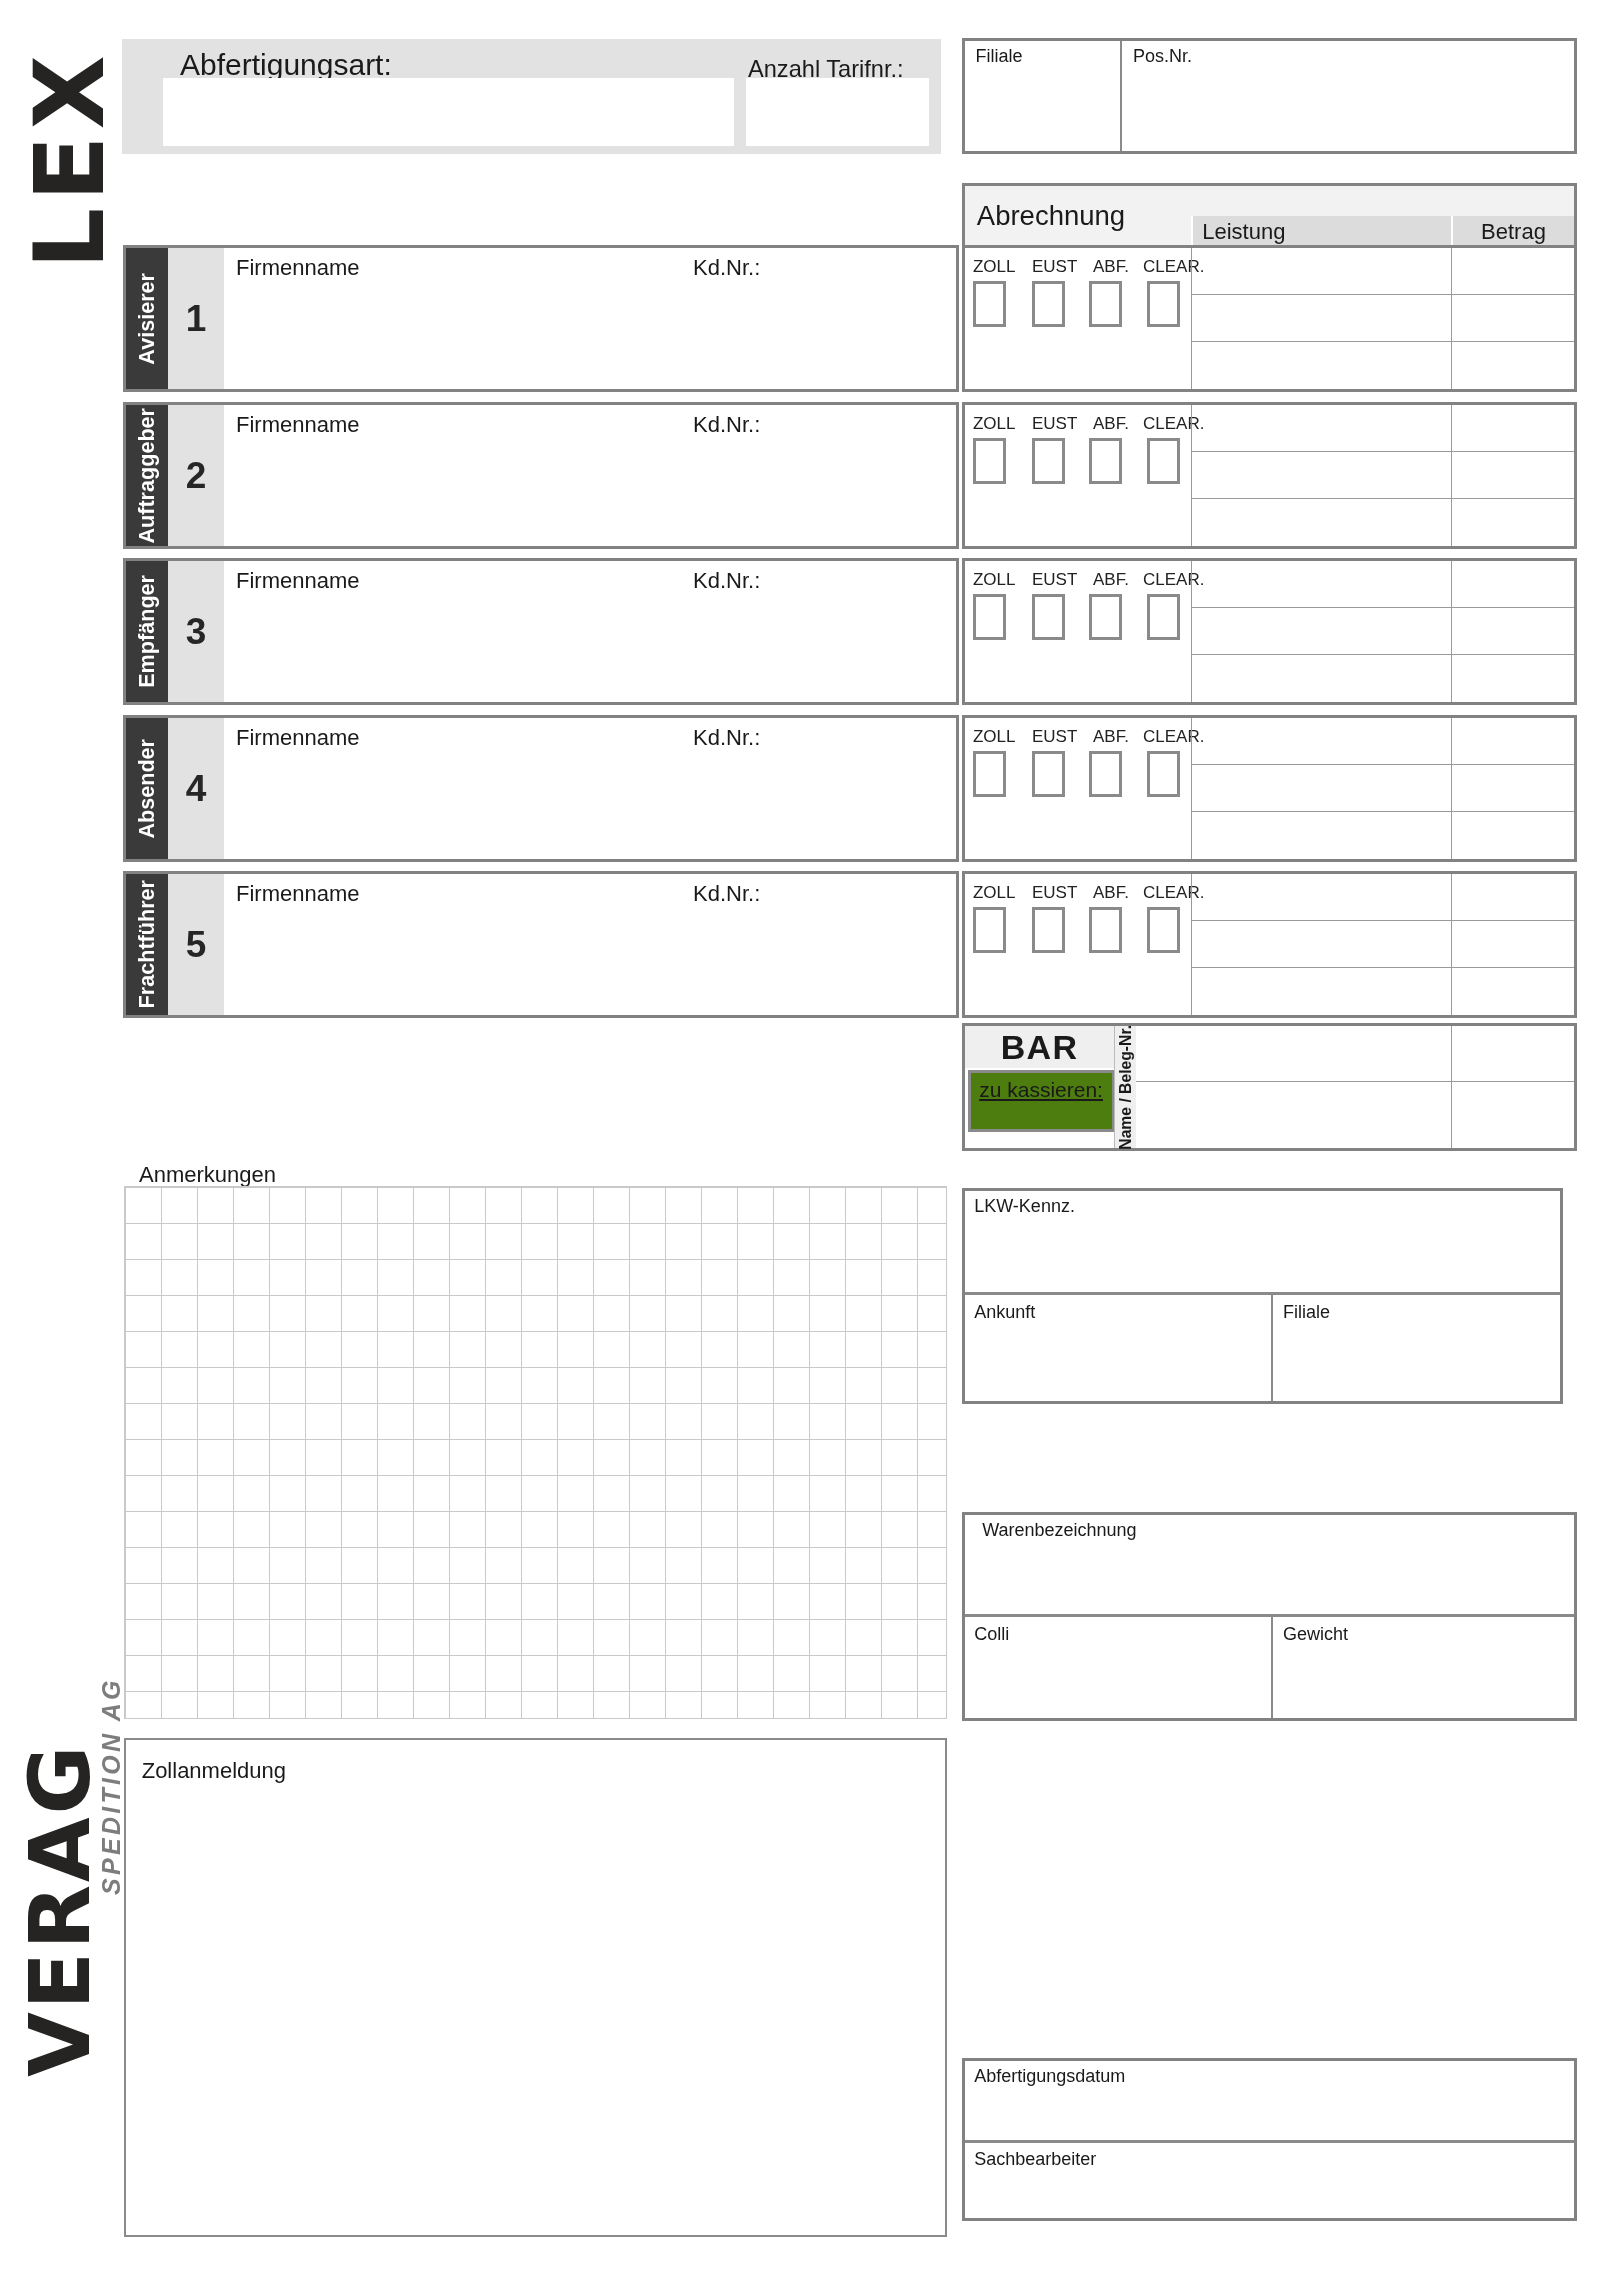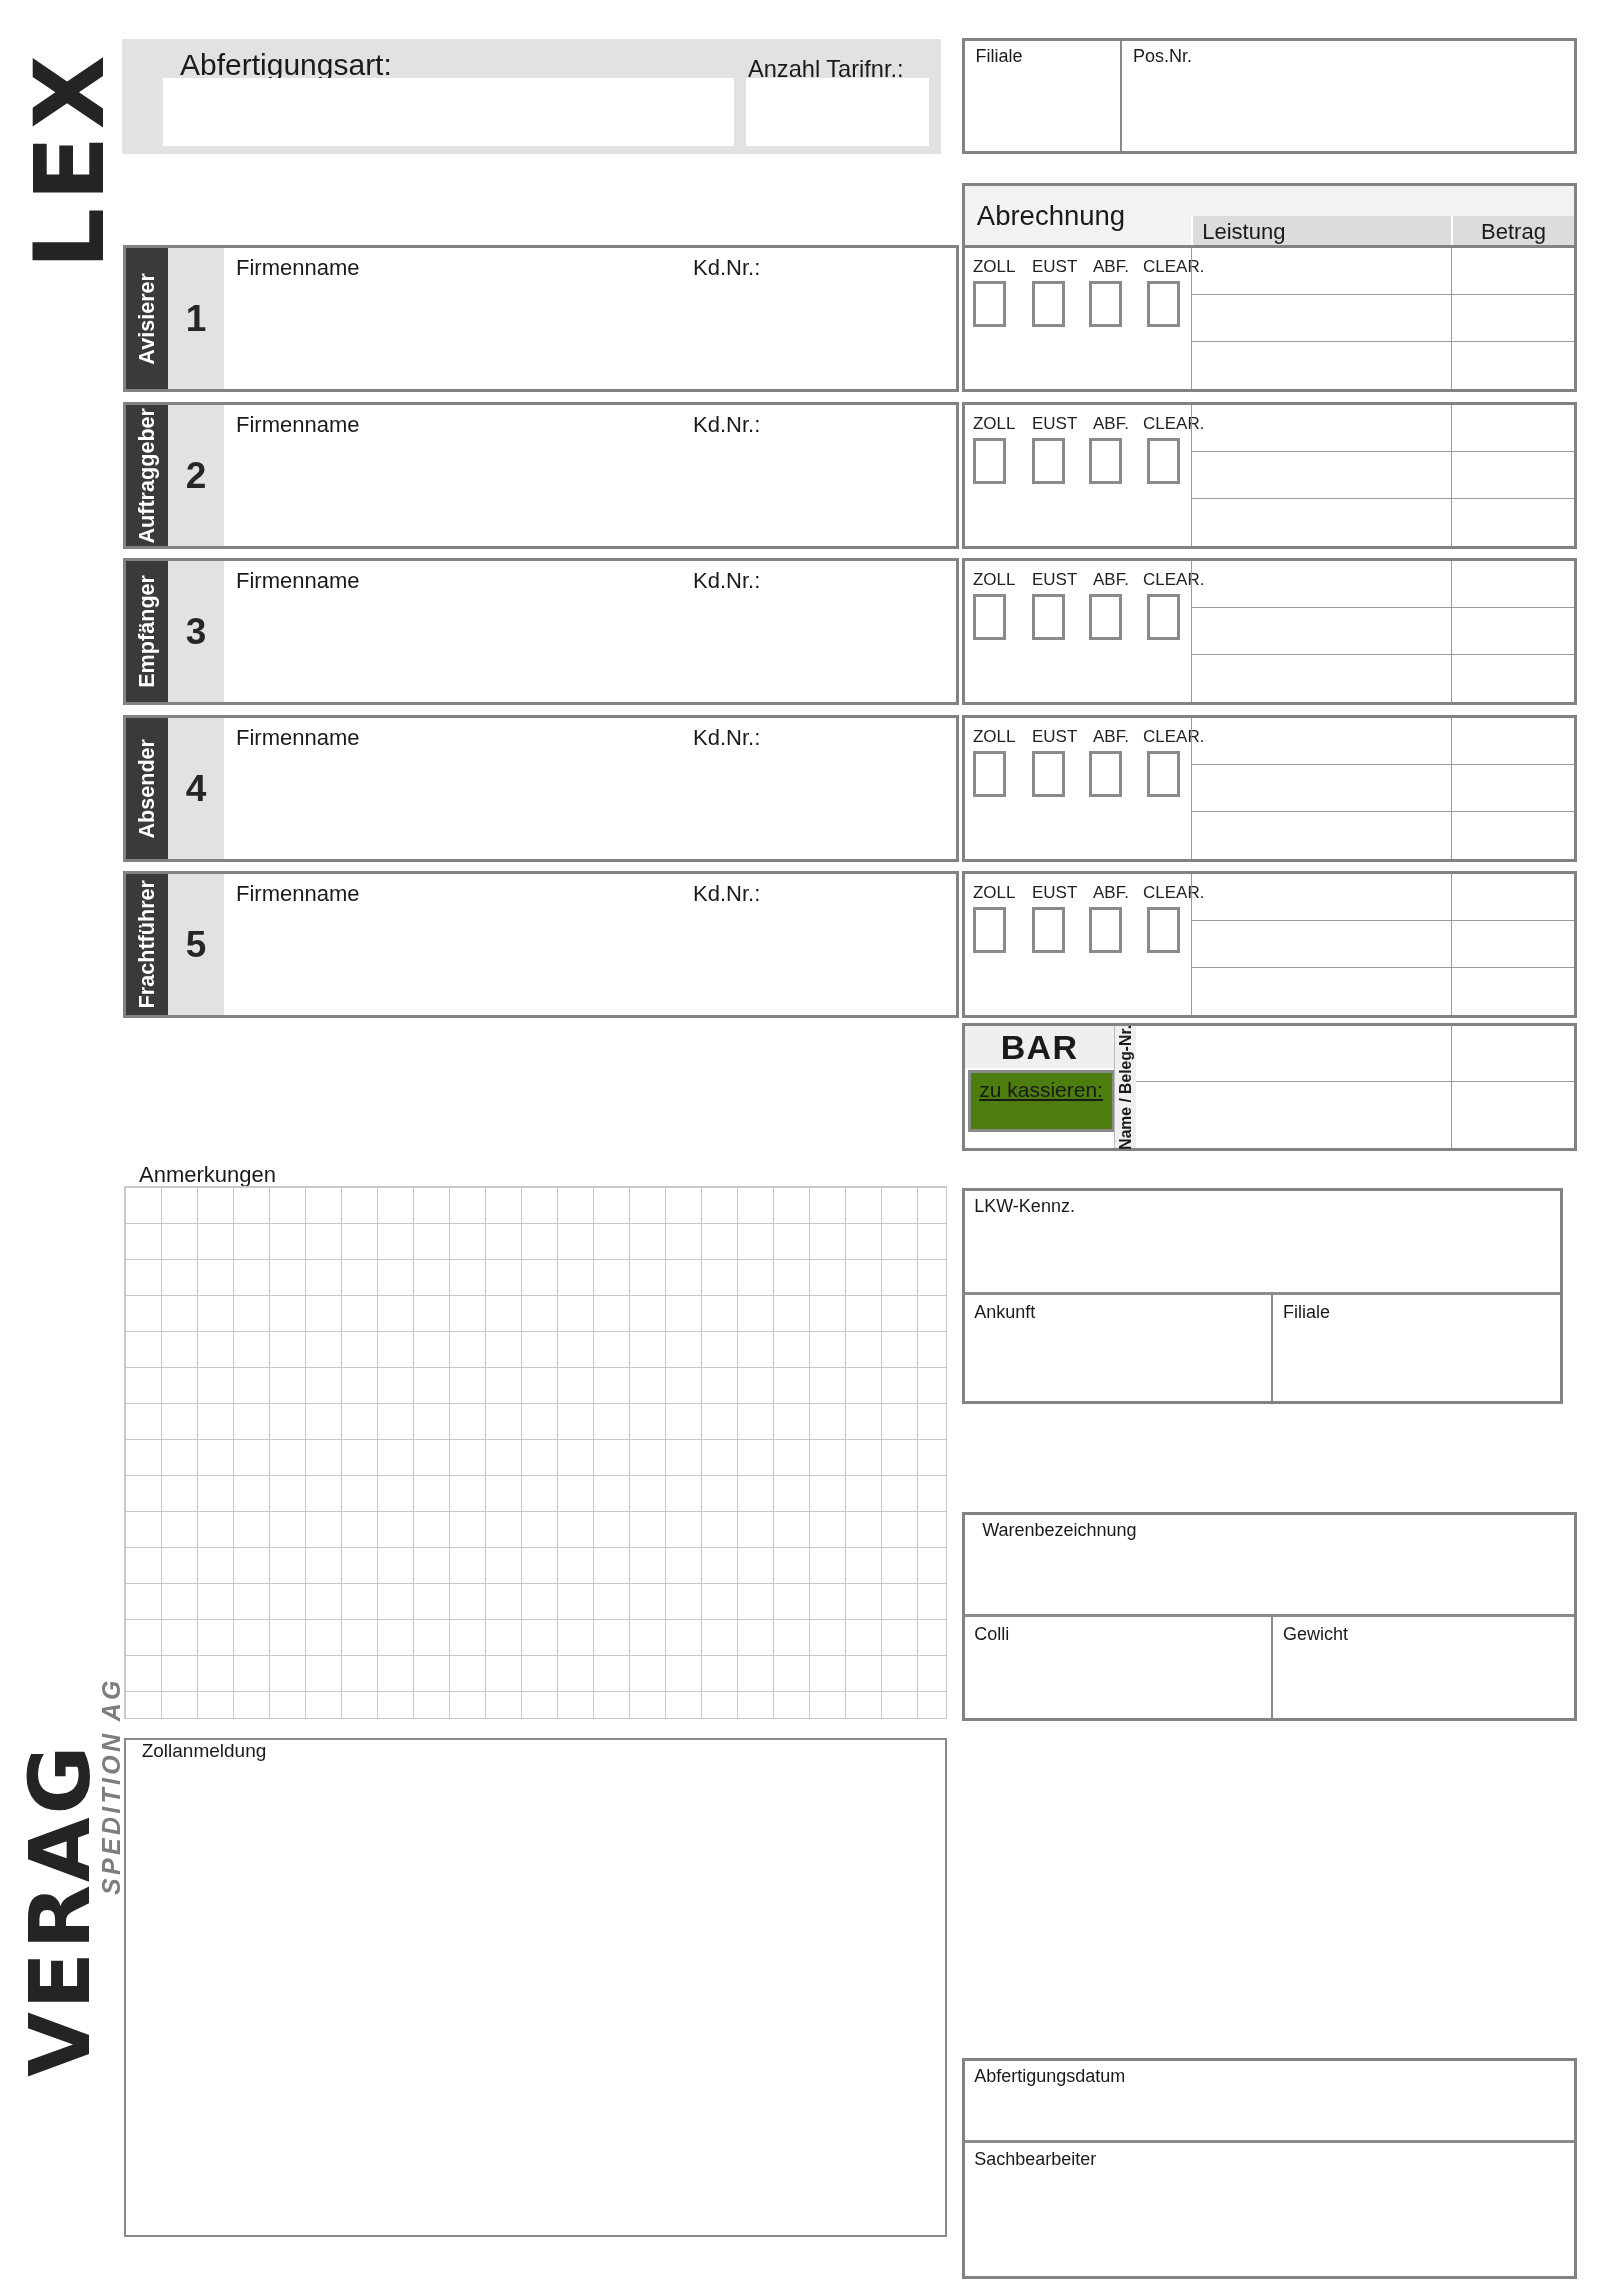--- a/index.html
+++ b/index.html
@@ -267,23 +267,23 @@
   <div class="abs" style="left:0; top:0; right:0; height:99px;"></div>
   <div class="inner-hdiv" style="top:99px;"></div>
   <div class="inner-vdiv" style="left:306px; top:102px; bottom:0;"></div>
   <div class="cell-label" style="left:9.2px; top:109px;">Colli</div>
   <div class="cell-label" style="left:318px; top:109px;">Gewicht</div>
   <div class="abs" style="left:0; top:102px; width:306px; bottom:0;"></div>
   <div class="abs" style="left:308px; top:102px; right:0; bottom:0;"></div>
 </div>
 
 <div class="box" style="left:124px; top:1738px; width:823px; height:499px; border-width:2.6px; border-color:#8a8a8a;">
-  <div class="cell-label" style="left:15.7px; top:0; font-size:19px;">Zollanmeldung</div>
-</div>
-
-<div class="box" style="left:962px; top:2058px; width:615px; height:221px;">
+  <div class="cell-label" style="left:15.7px; top:18px; font-size:22px;">Zollanmeldung</div>
+</div>
+
+<div class="box" style="left:962px; top:2058px; width:615px; height:163px;">
   <div class="cell-label" style="left:9.2px; top:5.2px;">Abfertigungsdatum</div>
   <div class="abs" style="left:0; top:0; right:0; height:79px;"></div>
   <div class="inner-hdiv" style="top:79px;"></div>
   <div class="cell-label" style="left:9.2px; top:88px;">Sachbearbeiter</div>
   <div class="abs" style="left:0; top:81px; right:0; bottom:0;"></div>
 </div>
 
 
 </body></html>

